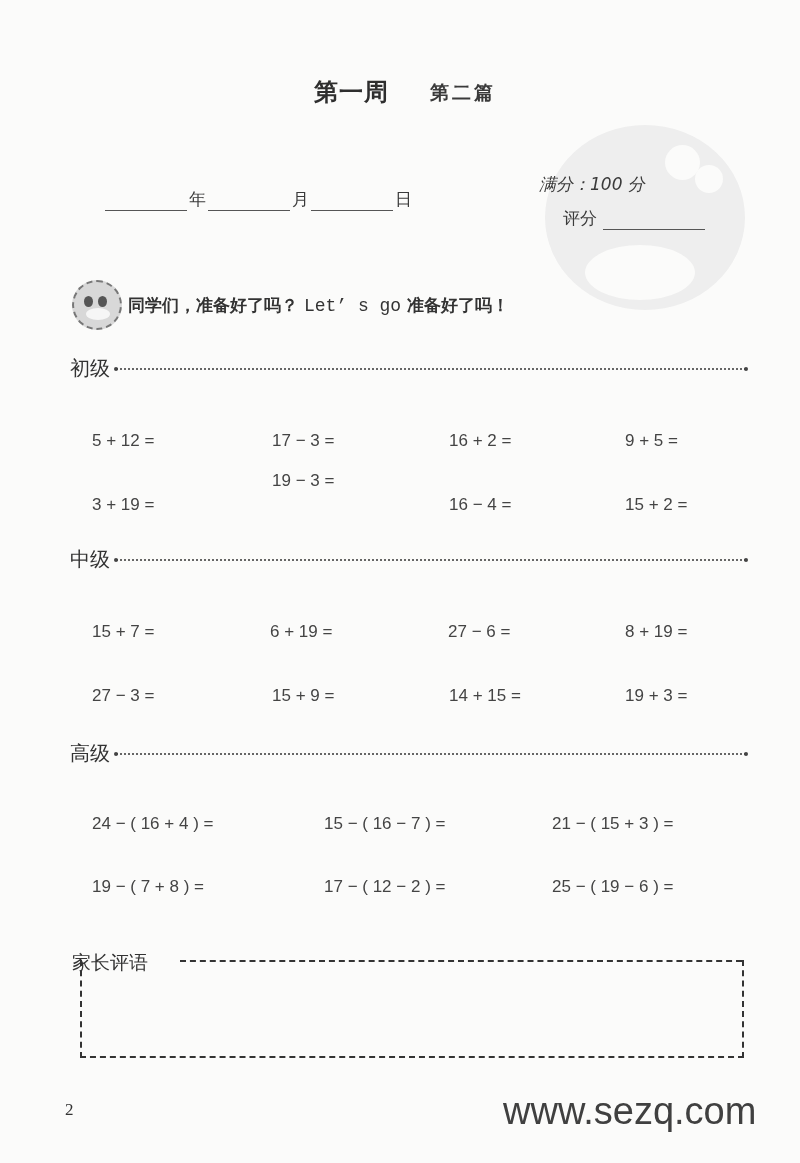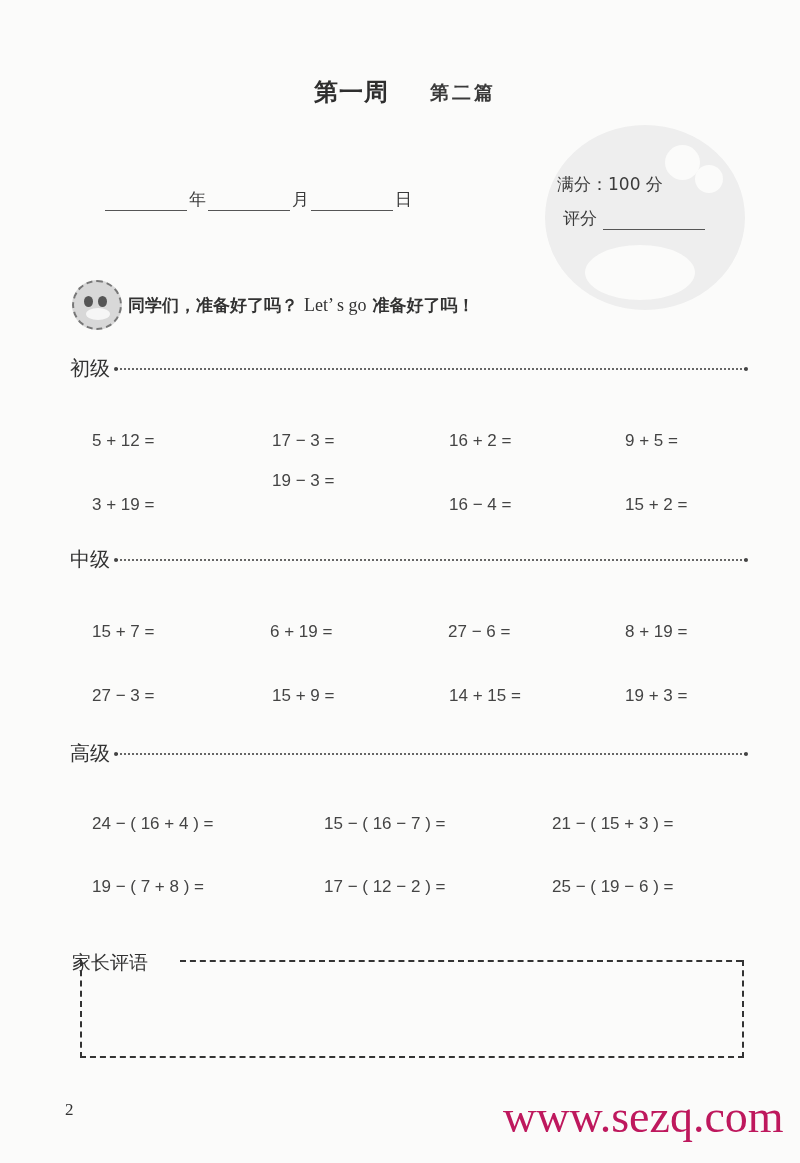--- a/index.html
+++ b/index.html
@@ -21,52 +21,52 @@
   .watermark-blob {
     left: 545px; top: 125px; width: 200px; height: 185px; border-radius: 50%;
     background: #ececec; opacity: 0.85;
   }
   .watermark-blob .hole1 { position:absolute; left:120px; top:20px; width:35px; height:35px; border-radius:50%; background:#fbfbfa; }
   .watermark-blob .hole2 { position:absolute; left:150px; top:40px; width:28px; height:28px; border-radius:50%; background:#fbfbfa; }
   .watermark-blob .hole3 { position:absolute; left:40px; top:120px; width:110px; height:55px; border-radius:50%; background:#fbfbfa; }
   .date-row { left: 105px; top: 188px; font-size: 17px; display: flex; align-items: flex-end; }
   .blank-line { display: inline-block; border-bottom: 1px solid #555; height: 18px; }
   .date-row span.lbl { margin: 0 2px; }
-  .score-full { left: 557px; top: 173px; font-size: 17px; }
+  .score-full { left: 539px; top: 173px; font-size: 17px; font-style: italic; }
   .score-row { left: 563px; top: 207px; font-size: 17px; display: flex; align-items: flex-end; }
   .greeting { left: 72px; top: 280px; display: flex; align-items: center; }
   .mascot {
     width: 46px; height: 46px; border-radius: 50%; border: 2px dashed #777;
     background: #d8d8d8; position: relative; margin-right: 6px;
   }
   .mascot .eye { position:absolute; top:14px; width:9px; height:11px; border-radius:50%; background:#555; }
   .mascot .eye.l { left:10px; } .mascot .eye.r { left:24px; }
   .mascot .snout { position:absolute; left:12px; top:26px; width:24px; height:12px; border-radius:50%; background:#f6f6f6; }
   .greeting-text { font-size: 17px; font-weight: bold; color: #333; font-family: "DejaVu Serif", serif; }
-  .greeting-text .en { font-weight: normal; font-family: Liberation Serif, serif; font-size: 18px; }
+  .greeting-text .en { font-weight: normal; font-family: Liberation Mono, monospace; font-size: 18px; }
   .section-head { left: 70px; display: flex; align-items: center; width: 676px; }
   .section-head .label { font-size: 20px; color: #333; margin-right: 6px; }
   .section-head .dots {
     flex: 1; height: 0; border-top: 2px dotted #666; position: relative;
   }
   .section-head .dots::before, .section-head .dots::after {
     content: ""; position: absolute; top: -3px; width: 4px; height: 4px; border-radius: 50%; background: #444;
   }
   .section-head .dots::before { left: -2px; } .section-head .dots::after { right: -2px; }
   .prob { font-size: 17px; color: #444; font-family: "Liberation Sans", sans-serif; white-space: nowrap; margin-top: 28px; }
   .comment-label { left: 72px; top: 950px; font-size: 19px; color: #333; font-family: "DejaVu Serif", serif; }
   .comment-box {
     left: 80px; top: 960px; width: 660px; height: 96px;
     border: 2px dashed #333; border-top: none;
   }
   .comment-top {
     left: 180px; top: 960px; width: 562px; height: 0; border-top: 2px dashed #333;
   }
   .page-num { left: 65px; top: 1100px; font-size: 17px; font-family: "Liberation Serif", serif; color: #333; }
-  .site { left: 503px; top: 1090px; font-size: 46px; color: #be185d; font-family: Liberation Serif, serif; letter-spacing: 0px; }
+  .site { left: 503px; top: 1090px; font-size: 38px; color: #404040; font-family: Liberation Sans, sans-serif; letter-spacing: 0px; }
 </style>
 </head>
 <body>
 
 <div class="abs title-main">第一周</div>
 <div class="abs title-sub">第二篇</div>
 
 <div class="abs watermark-blob">
   <div class="hole1"></div>
     <div class="hole2"></div>

